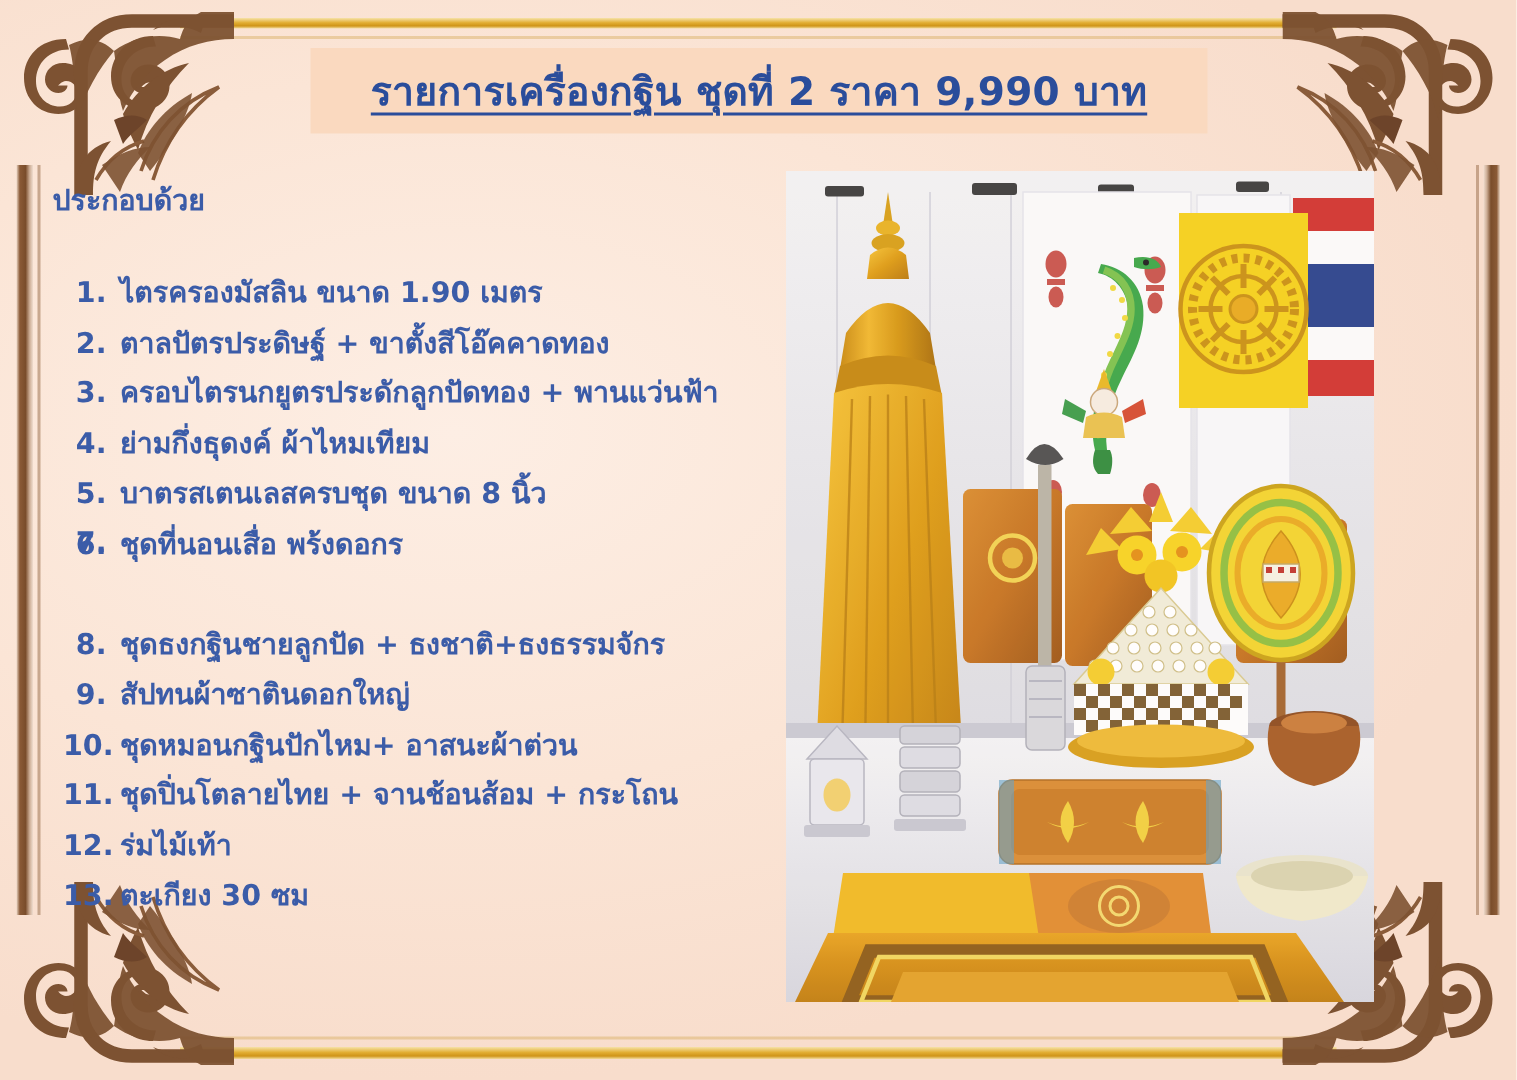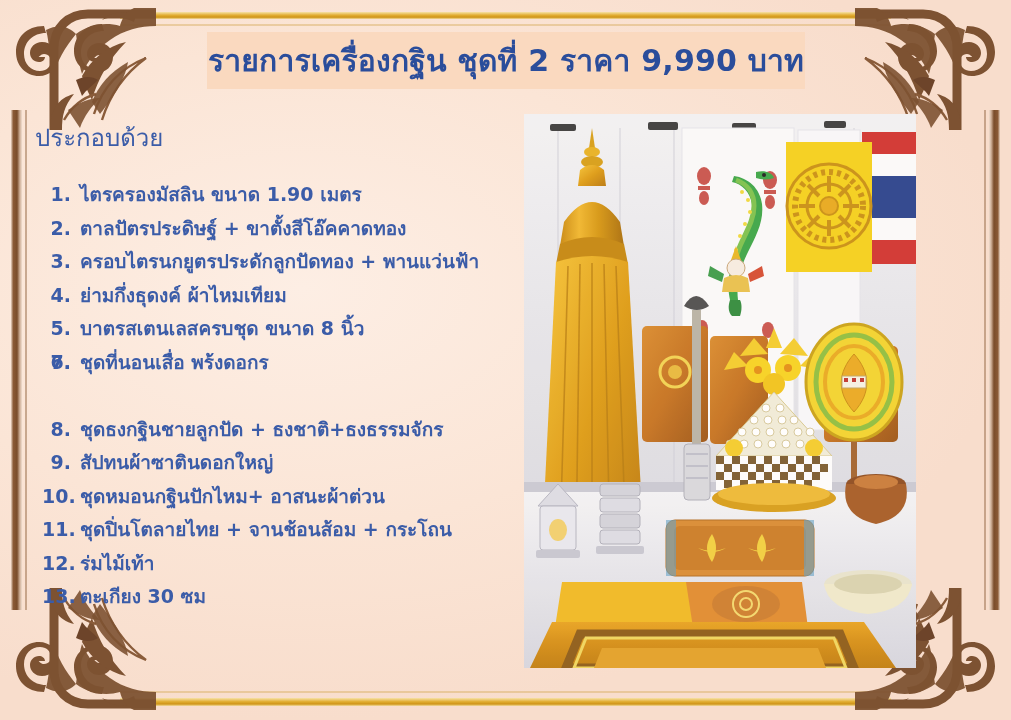--- a/index.html
+++ b/index.html
@@ -89,36 +89,37 @@
     top: 32px;
     width: 598px;
     height: 57px;
     background: #fad9bf;
     display: flex;
     align-items: center;
     justify-content: center;
   }
   .title-text {
     color: #2a4d9b;
-    font-size: 30px;
+    font-size: 26px;
     font-weight: bold;
     letter-spacing: .2px;
+    text-decoration: underline;
     text-underline-offset: 5px;
     text-decoration-thickness: 2px;
     white-space: nowrap;
   }
 
   
   .intro {
     position: absolute;
     left: 35px;
     top: 118px;
     color: #3b5ca8;
-    font-size: 24px;
-    font-weight: 400;
+    font-size: 19px;
+    font-weight: 700;
   }
 
   ol.items {
     position: absolute;
     left: 42px;
     top: 150px;
     width: 470px;
     list-style: none;
     color: #3b5ca8;
     font-size: 19px;

